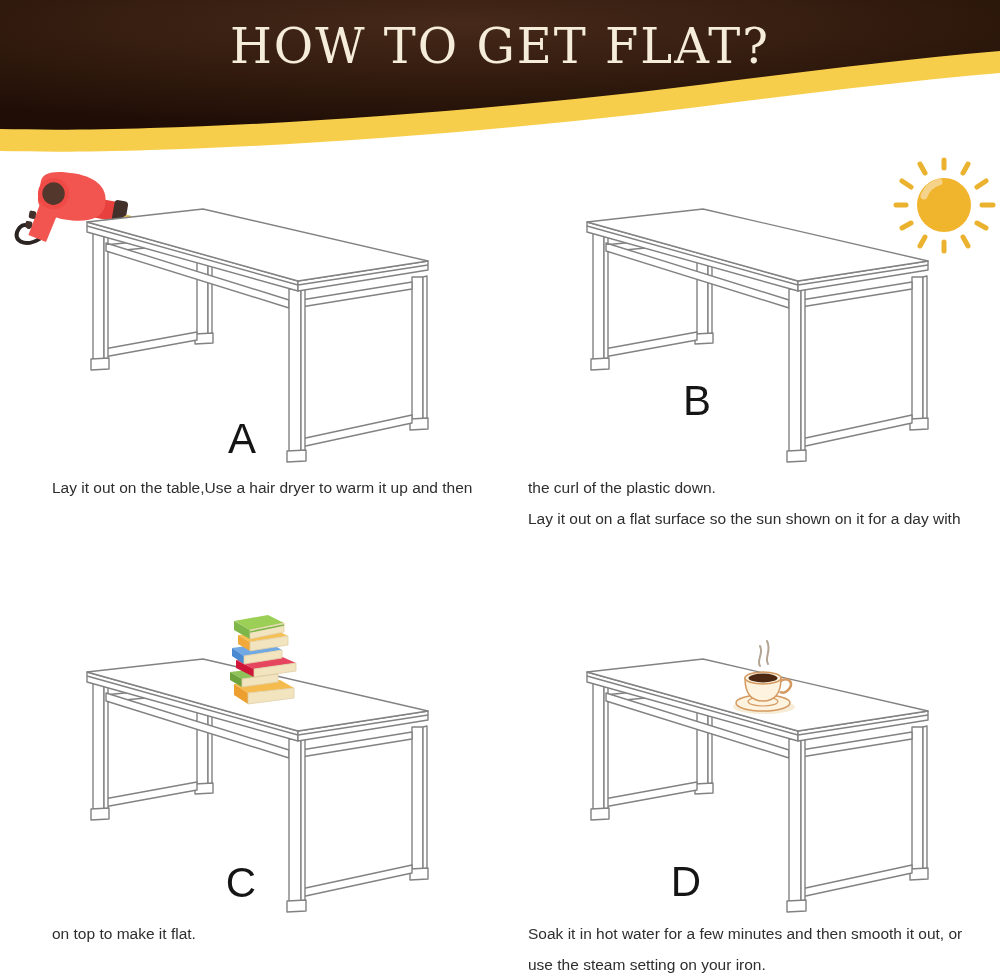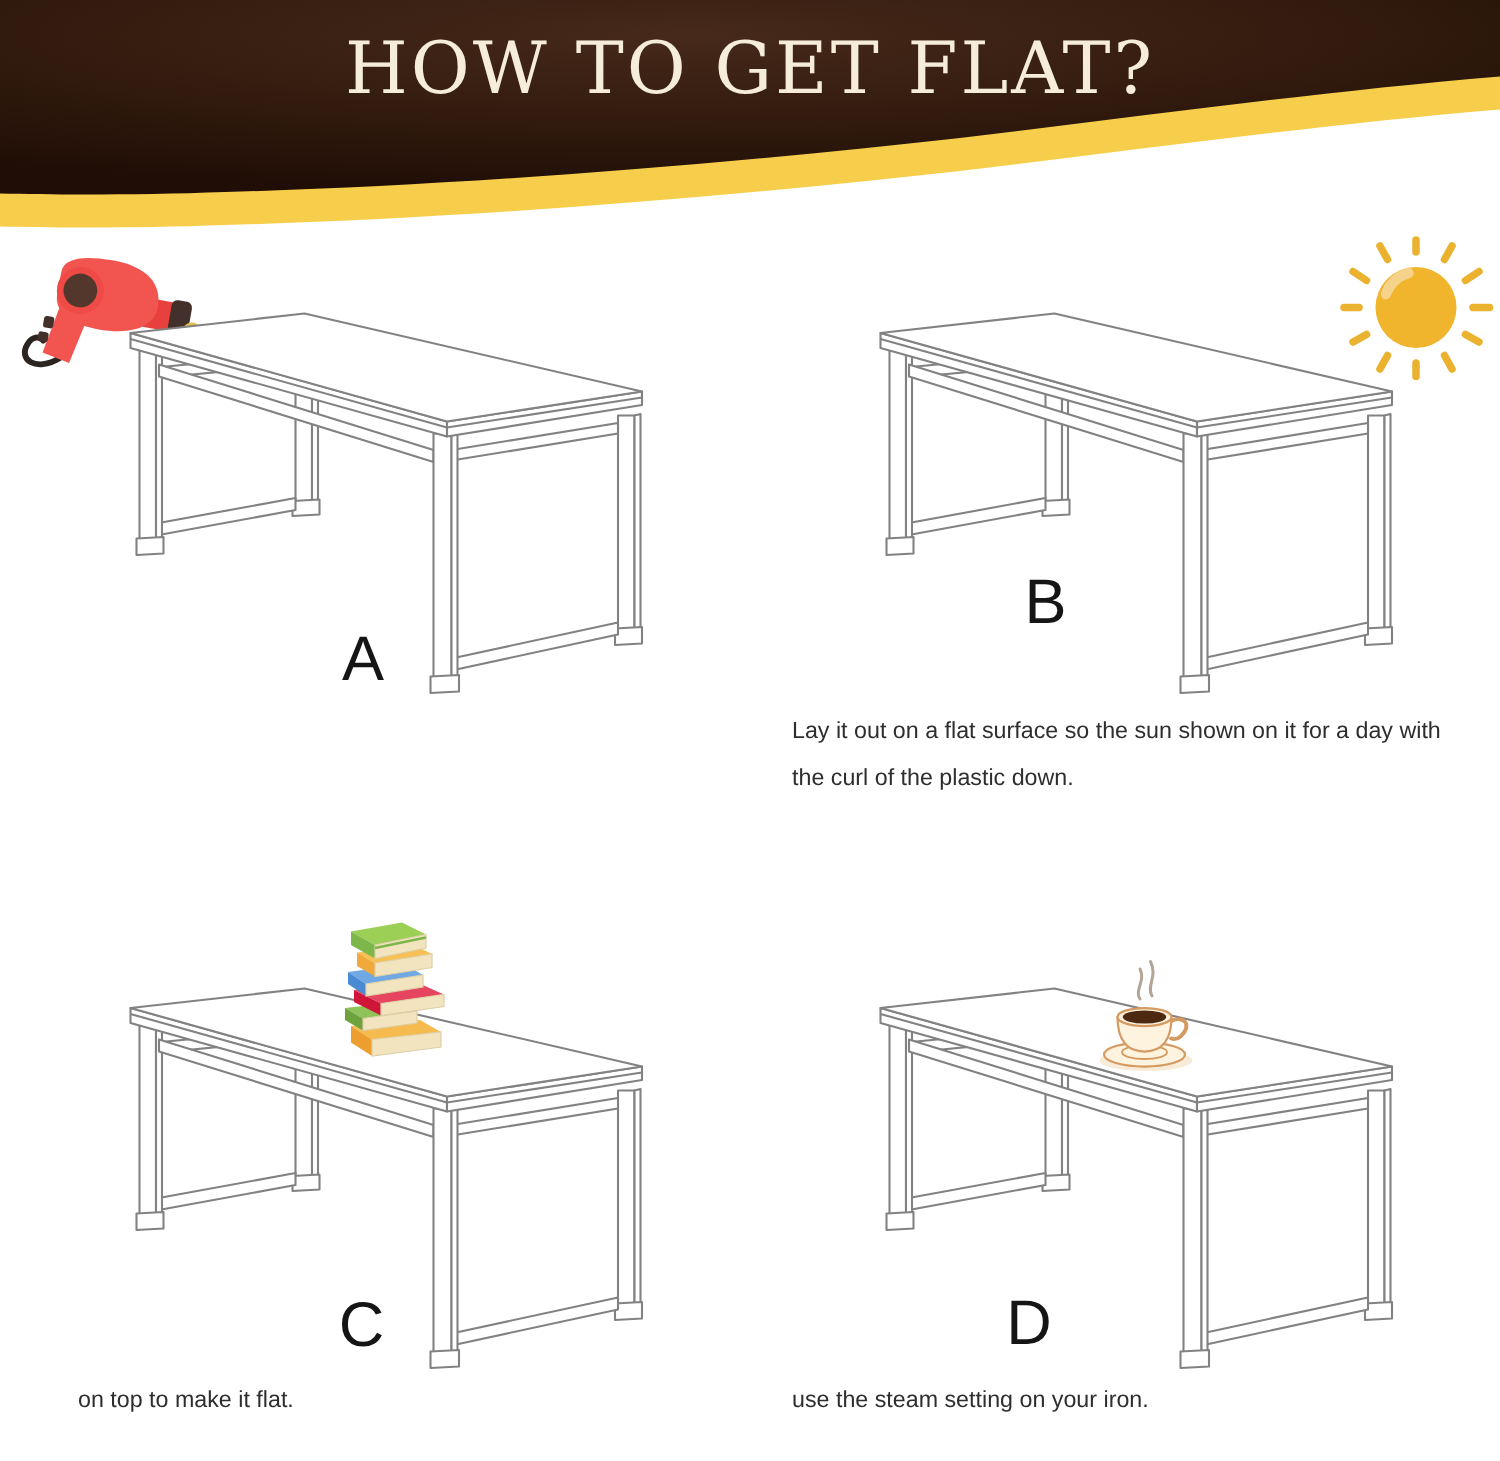--- a/index.html
+++ b/index.html
@@ -109,20 +109,21 @@
         <path d="M113,58 q5,-5 10,0 q5,5 10,0"></path>
         <path d="M111,66 q5,-5 10,0 q5,5 10,0"></path>
         <path d="M113,74 q5,-5 10,0 q5,5 10,0"></path>
       </g>
     </svg>
     <svg class="table-art" viewBox="0 0 400 290">
       <use href="#table-art-def"></use>
     </svg>
     <div class="letter">A</div>
     <div class="caption">
+      <div>Lay it out on the table,Use a hair dryer to warm it up and then</div>
     </div>
   </div>
 
   <div class="section" id="sec-b">
     <svg class="icon" id="sun-icon" viewBox="0 0 108 100">
       <g stroke="#eab22e" stroke-width="5" stroke-linecap="round">
         <line x1="54" y1="12" x2="54" y2="4"></line>
         <line x1="73" y1="17" x2="78" y2="8"></line>
         <line x1="87" y1="31" x2="96" y2="25"></line>
         <line x1="92" y1="49" x2="103" y2="49"></line>
@@ -136,22 +137,22 @@
         <line x1="35" y1="17" x2="30" y2="8"></line>
       </g>
       <circle cx="54" cy="49" r="27" fill="#f0b42d"></circle>
       <path d="M34,40 a23,23 0 0 1 15,-14" stroke="#f6d38a" stroke-width="7" fill="none" stroke-linecap="round"></path>
     </svg>
     <svg class="table-art" viewBox="0 0 400 290">
       <use href="#table-art-def"></use>
     </svg>
     <div class="letter">B</div>
     <div class="caption">
+      <div>the curl of the plastic down.</div>
       <div>Lay it out on a flat surface so the sun shown on it for a day with</div>
-      <div>the curl of the plastic down.</div>
     </div>
   </div>
 
   <div class="section" id="sec-c">
     <svg class="table-art" viewBox="0 0 400 290">
       <use href="#table-art-def"></use>
     </svg>
     <svg class="icon" id="books-icon" viewBox="0 0 82 112">
 
       <path d="M14,81 L60,77 L74,85 L28,90 Z" fill="#f6bb4e"></path>
@@ -197,17 +198,18 @@
       <path d="M22,42 C22,58 29,65 40,65 C51,65 58,58 58,42 Z" fill="#fdf3df" stroke="#d49a62" stroke-width="1.5"></path>
       <ellipse cx="40" cy="42" rx="18" ry="6" fill="#fdf3df" stroke="#d49a62" stroke-width="1.5"></ellipse>
       <ellipse cx="40" cy="42" rx="14.5" ry="4.4" fill="#4e2912"></ellipse>
       <g stroke="#b4a494" stroke-width="2" fill="none" stroke-linecap="round">
         <path d="M37,30 C33,24 41,18 37,10"></path>
         <path d="M45,28 C41,21 49,15 44,5"></path>
       </g>
     </svg>
     <div class="letter">D</div>
     <div class="caption">
+      <div>Soak it in hot water for a few minutes and then smooth it out, or</div>
       <div>use the steam setting on your iron.</div>
     </div>
   </div>
 
 </div>
 
 </body></html>

